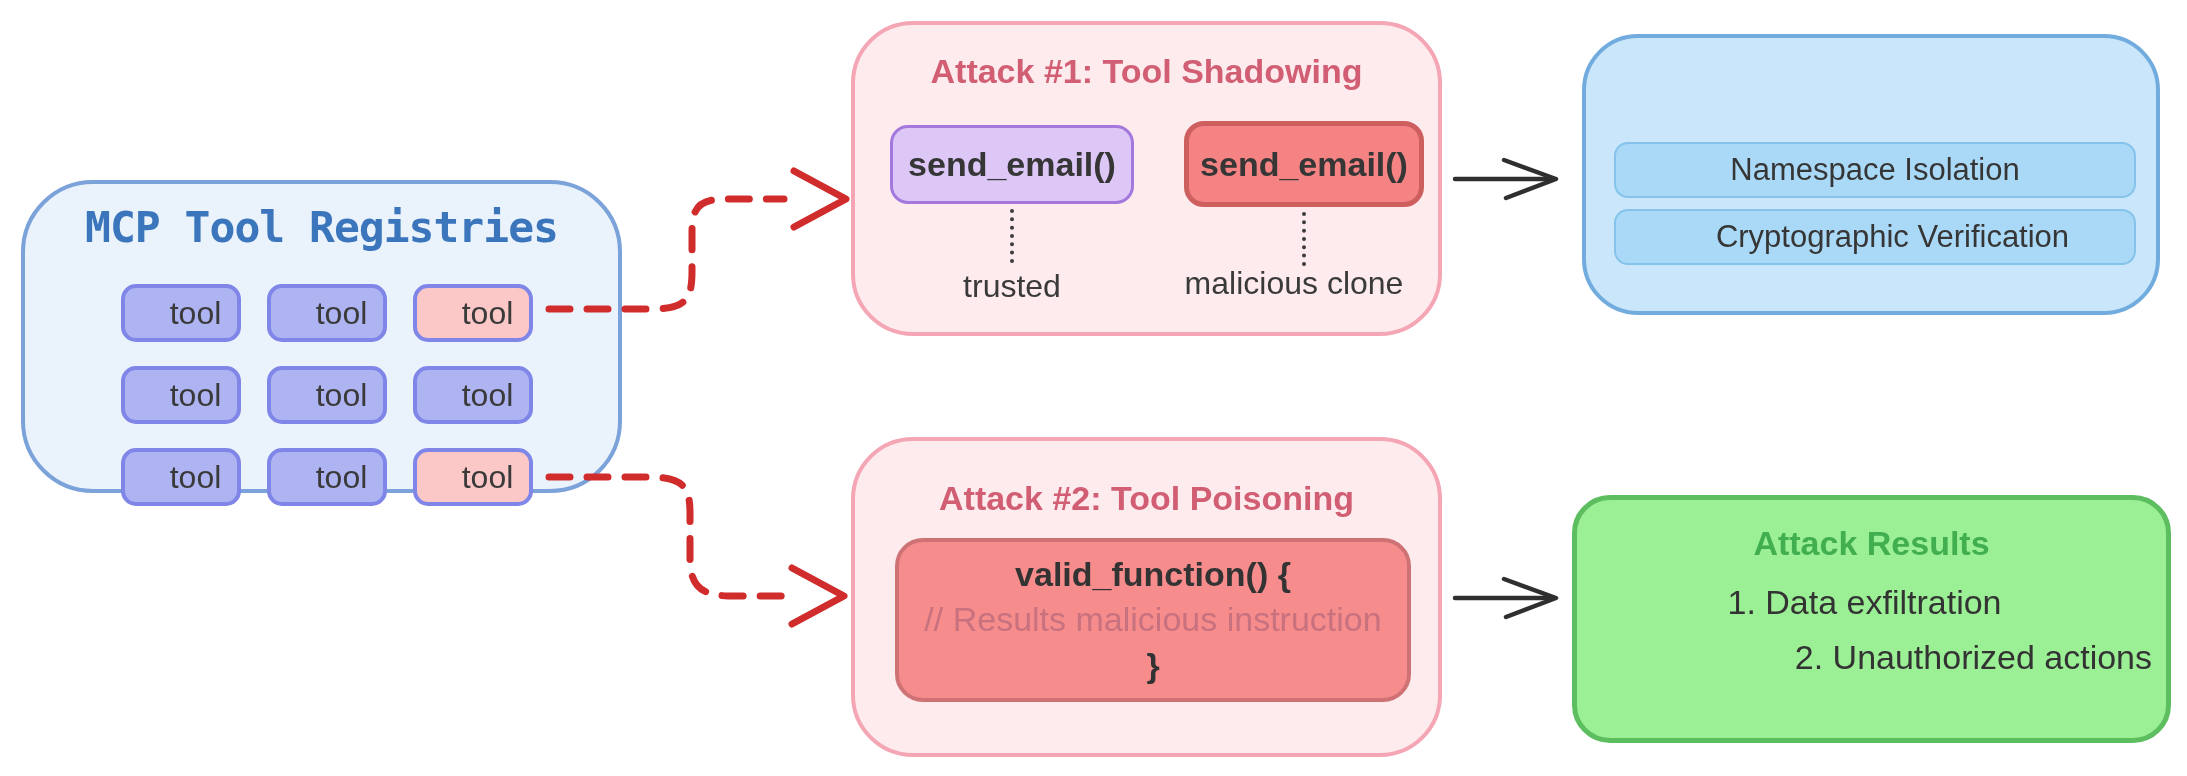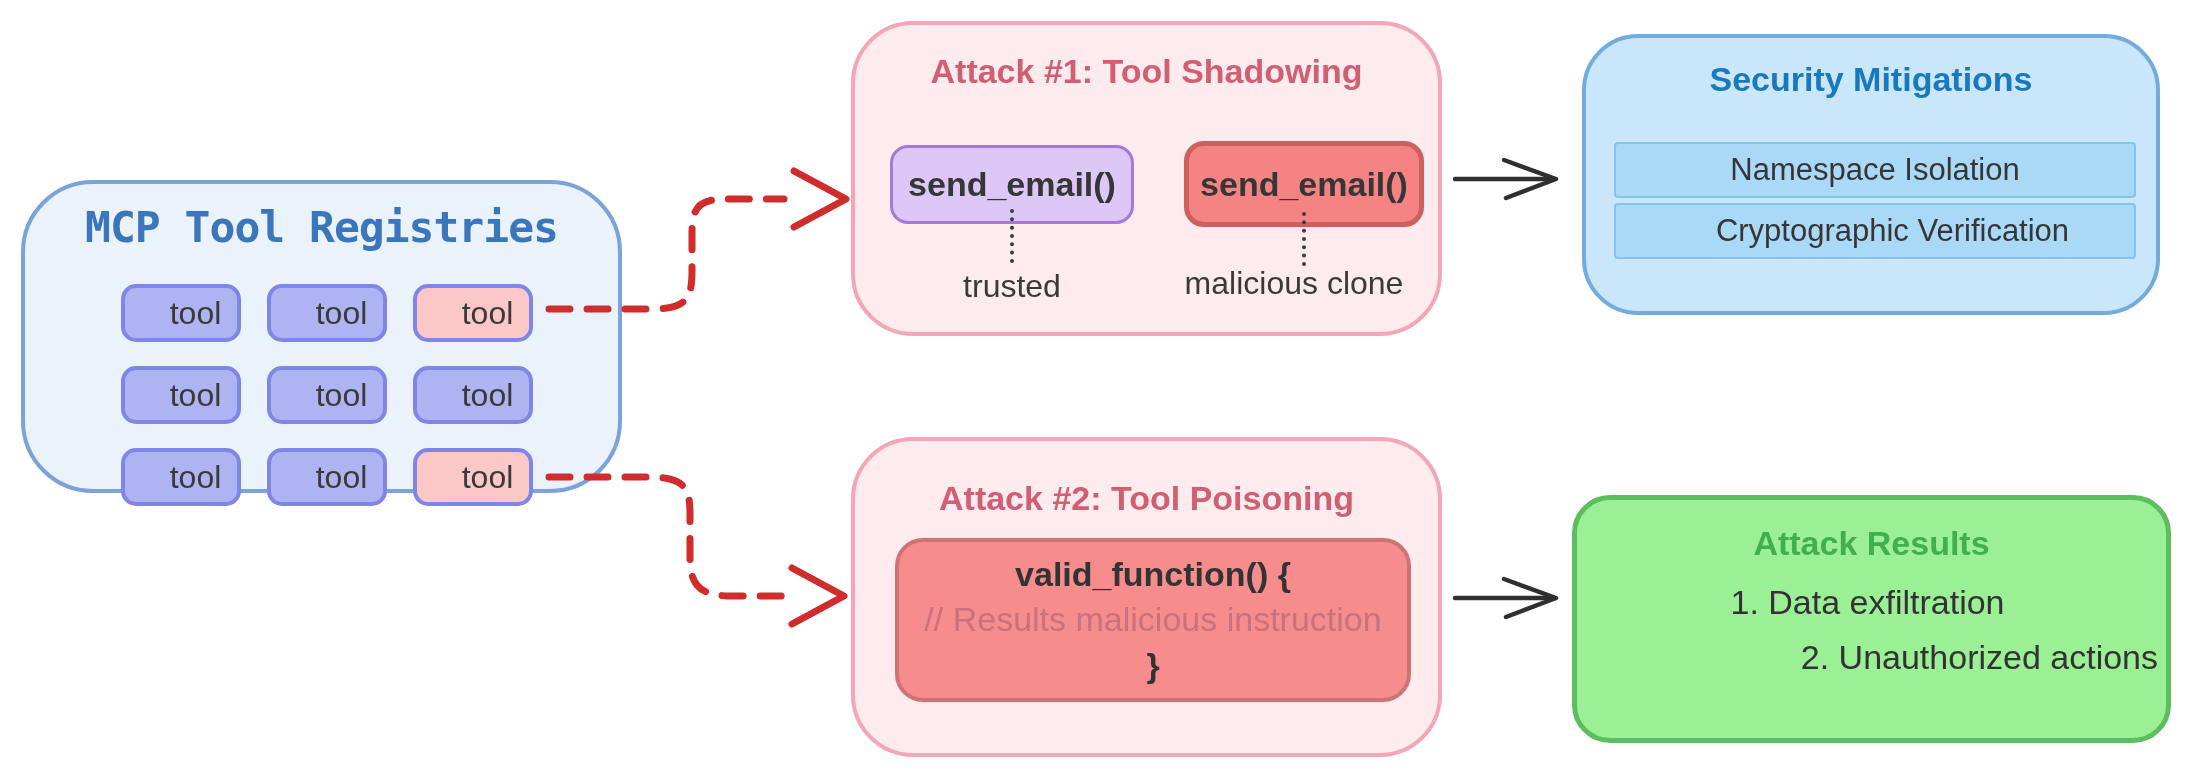--- a/index.html
+++ b/index.html
@@ -35,21 +35,21 @@
   .attack-panel{
     background:#fdebee;border:4px solid #f5a6b4;border-radius:62px;
   }
   #attack1{left:851px;top:21px;width:591px;height:315px;}
   #attack2{left:851px;top:437px;width:591px;height:320px;}
   .attack-panel .panel-title{top:27px;font-size:34px;color:#d15e72;}
   #attack2 .panel-title{top:38px;}
 
   .fnbox{
     position:absolute;box-sizing:border-box;display:flex;align-items:center;justify-content:center;
-    font-size:34px;font-weight:600;color:#363636;margin-top:20px;
+    font-size:34px;font-weight:600;color:#363636;
   }
   #fn-trusted{left:35px;top:100px;width:244px;height:79px;
     background:#dcc7f7;border:3px solid #a478dc;border-radius:18px;}
   #fn-malicious{left:329px;top:96px;width:240px;height:86px;
     background:#f58383;border:5px solid #cd5f5f;border-radius:20px;}
 
   .dotline{position:absolute;width:0;border-left:4px dotted #3c3c3c;}
   #dotline-trusted{left:155px;top:184px;height:54px;}
   #dotline-malicious{left:447px;top:187px;height:54px;}
 
@@ -58,43 +58,43 @@
   #cap-malicious{left:299px;top:240px;width:280px;}
 
   
   #mitigations{
     left:1582px;top:34px;width:578px;height:281px;
     background:#c9e6fa;border:4px solid #72acdf;border-radius:56px;
   }
   #mitigations .panel-title{top:22px;font-size:34px;color:#1879be;}
   .pill{
     position:absolute;left:28px;width:522px;height:56px;box-sizing:border-box;
-    background:#a9d9f7;border:2px solid #86c3ea;border-radius:4px;
+    background:#a9d9f7;border:2px solid #86c3ea;border-radius:14px;
     display:flex;align-items:center;justify-content:center;
     font-size:31px;font-weight:500;color:#363636;
   }
   #pill-namespace{top:104px;}
-  #pill-crypto{top:165px;padding-left:35px;}
+  #pill-crypto{top:171px;padding-left:35px;}
 
   
   #poison-box{
     position:absolute;left:40px;top:97px;width:516px;height:164px;box-sizing:border-box;
     background:#f68c8c;border:4px solid #cf7276;border-radius:28px;
     display:flex;flex-direction:column;align-items:center;justify-content:center;gap:8px;
   }
   .code-line{font-size:34px;font-weight:600;color:#333333;line-height:1.1;}
   .code-line.hidden-instruction{color:#c8717f;font-weight:500;}
 
   
   #results{
     left:1572px;top:495px;width:599px;height:248px;
     background:#9bef94;border:5px solid #5cbe5f;border-radius:38px;
   }
   #results .panel-title{top:24px;font-size:34px;color:#41ae4f;}
-  .result-line{position:absolute;left:0;right:8px;text-align:center;
+  .result-line{position:absolute;left:0;right:14px;text-align:center;
     font-size:34px;font-weight:500;color:#333333;}
   #result-1{top:83px;}
   #result-2{top:138px;text-align:right;}
 
   
   #arrows{position:absolute;left:0;top:0;width:2187px;height:776px;pointer-events:none;}
 </style>
 </head>
 <body>
 
@@ -119,21 +119,20 @@
     <div class="panel-title">Attack #1: Tool Shadowing</div>
     <div id="fn-trusted" class="fnbox">send_email()</div>
     <div id="fn-malicious" class="fnbox">send_email()</div>
     <div id="dotline-trusted" class="dotline"></div>
     <div id="dotline-malicious" class="dotline"></div>
     <div id="cap-malicious" class="caption">malicious clone</div>
     <div id="cap-trusted" class="caption">trusted</div>
   </div>
 
   <div id="mitigations" class="panel">
-    <div class="panel-title">Security Mitigations</div>
     <div id="pill-namespace" class="pill">Namespace Isolation</div>
     <div id="pill-crypto" class="pill">Cryptographic Verification</div>
   </div>
 
   <div id="attack2" class="panel attack-panel">
     <div class="panel-title">Attack #2: Tool Poisoning</div>
     <div id="poison-box">
       <div class="code-line">valid_function() {</div>
       <div class="code-line hidden-instruction">// Results malicious instruction</div>
       <div class="code-line">}</div>

